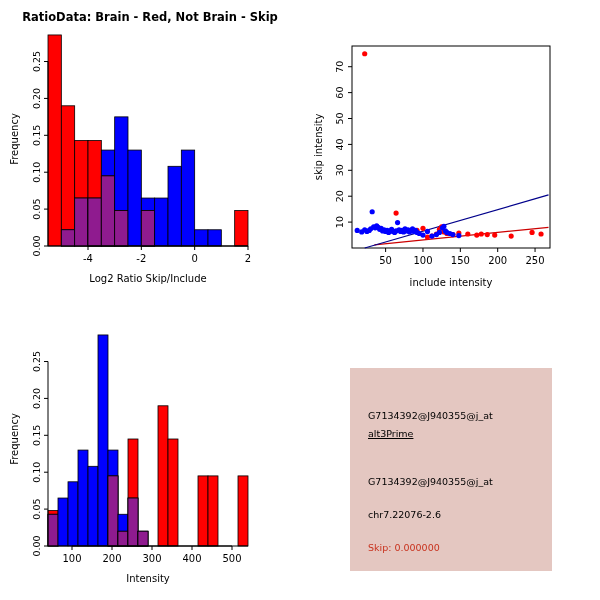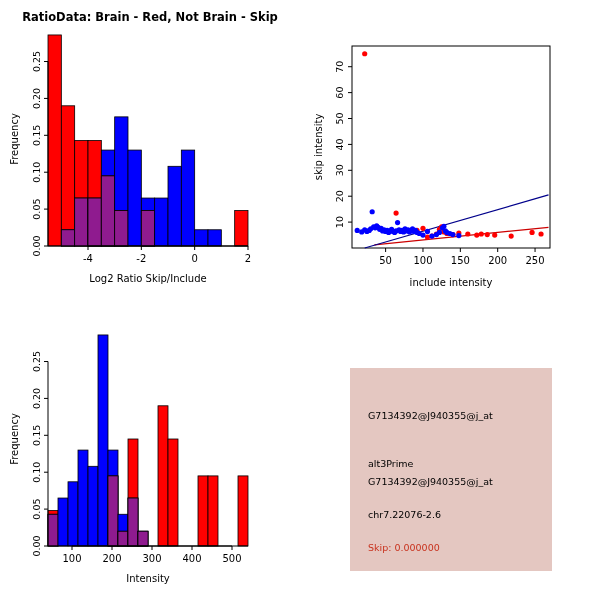--- a/index.html
+++ b/index.html
@@ -54,21 +54,21 @@
   }
   .info-line {
     position: absolute;
     left: 18px;
     font-size: 9.5px;
     font-family: "DejaVu Sans", sans-serif;
     color: #000000;
     white-space: nowrap;
   }
   .info-line.l0 { top: 42px; }
-  .info-line.l1 { top: 90px; }
+  .info-line.l1 { top: 60px; text-decoration: underline; }
   .info-line.l2 { top: 108px; }
   .info-line.l3 { top: 141px; }
   .info-line.l4 { top: 174px; color: #c8321e; }
 </style>
 </head>
 <body>
 
 <div class="panel" id="panel-ratio">
   <div class="plot-title">RatioData: Brain - Red, Not Brain - Skip</div>
   <svg class="plot-svg" id="svg-ratio" width="300" height="300">

